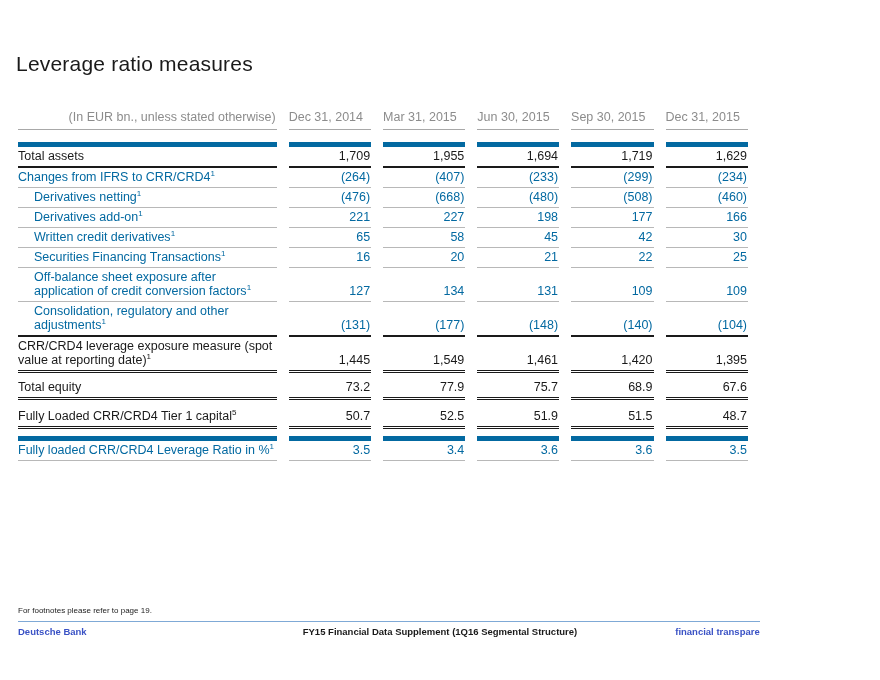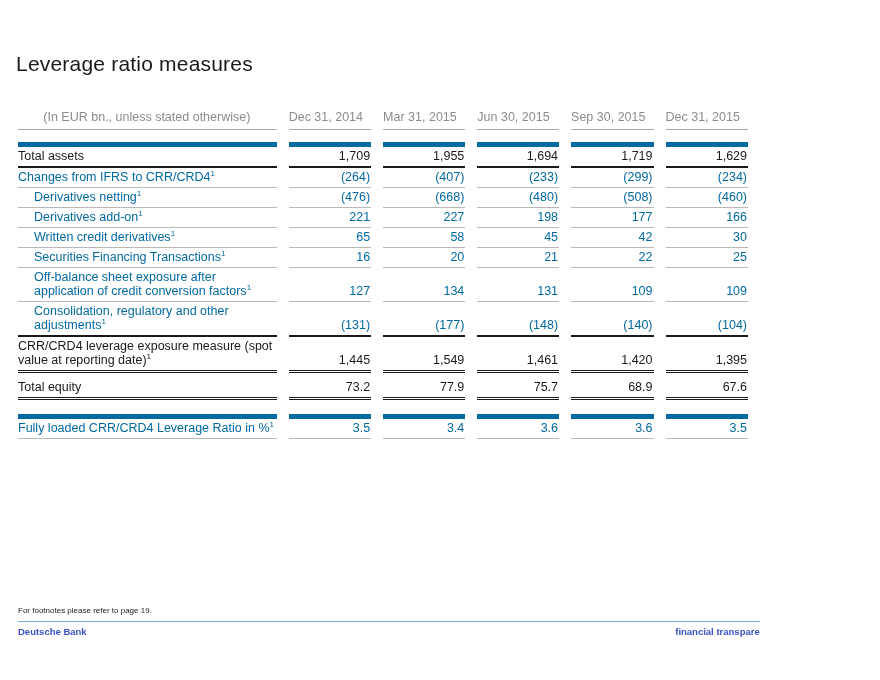--- a/index.html
+++ b/index.html
@@ -7,21 +7,21 @@
   body { font-family:"Liberation Sans", sans-serif; }
   .page { position:relative; width:760px; height:680px; background:#ffffff; overflow:hidden; }
 
   .title { position:absolute; left:16px; top:52px; font-size:21px; font-weight:400; color:#1a1a1a; letter-spacing:0.2px; }
   .logo { position:absolute; left:828px; top:50px; width:38px; height:38px; }
 
   .table-wrap { position:absolute; left:6px; top:106px; }
   table { border-collapse:separate; border-spacing:12px 0; table-layout:fixed; }
   .c-label { width:340px; } .c-val { width:86px; }
   th, td { font-size:12.5px; font-weight:400; vertical-align:bottom; line-height:14px; padding:2px 1px 3px 0; }
-  .h-row th { text-align:center; font-weight:400; color:#8c8c8c; border-bottom:1px solid #a8a8a8; padding-top:4px; padding-bottom:5px; }
+  .h-row th { text-align:right; font-weight:400; color:#8c8c8c; border-bottom:1px solid #a8a8a8; padding-top:4px; padding-bottom:5px; }
   .h-row th.val { text-align:left; }
   .val { text-align:right; white-space:nowrap; }
   tr.strong td { color:#1a1a1a; }
   tr.muted td  { color:#0369a1; }
   tr.rule-thin td   { border-bottom:1px solid #b8b8b8; }
   tr.rule-thick td  { border-bottom:2px solid #1a1a1a; }
   tr.rule-double td { border-bottom:3px double #1a1a1a;margin-top:20px; }
   tr.topline td { border-top:5px solid #0369a1; }
   td.lbl.indent { padding-left:16px; }
   sup { font-size:8px; line-height:0; vertical-align:super; }
@@ -152,37 +152,46 @@
             <td class="lbl">Total equity</td>
             <td class="val">73.2</td>
             <td class="val">77.9</td>
             <td class="val">75.7</td>
             <td class="val">68.9</td>
             <td class="val">67.6</td>
           </tr>
           <tr class="spacer">
             <td colspan="6" style="height: 7px;"></td>
           </tr>
+          <tr class="strong rule-double">
+            <td class="lbl">Fully Loaded CRR/CRD4 Tier 1 capital<sup>5</sup></td>
+            <td class="val">50.7</td>
+            <td class="val">52.5</td>
+            <td class="val">51.9</td>
+            <td class="val">51.5</td>
+            <td class="val">48.7</td>
+          </tr>
           <tr class="spacer">
             <td colspan="6" style="height: 7px;"></td>
           </tr>
           <tr class="muted rule-thin topline">
             <td class="lbl">Fully loaded CRR/CRD4 Leverage Ratio in %<sup>1</sup></td>
             <td class="val">3.5</td>
             <td class="val">3.4</td>
             <td class="val">3.6</td>
             <td class="val">3.6</td>
             <td class="val">3.5</td>
           </tr>
         </tbody>
     </table>
   </div>
 
   <div class="footnote">For footnotes please refer to page 19.</div>
   <div class="foot-rule"></div>
 
   <div class="footer-bar">
     <span class="f-brand">Deutsche Bank</span>
+    <span class="f-center">FY15 Financial Data Supplement (1Q16 Segmental Structure)</span>
     <span class="f-tagline">financial transparency.</span>
     <span class="f-page">16</span>
   </div>
 
 </div>
 
 </body></html>

